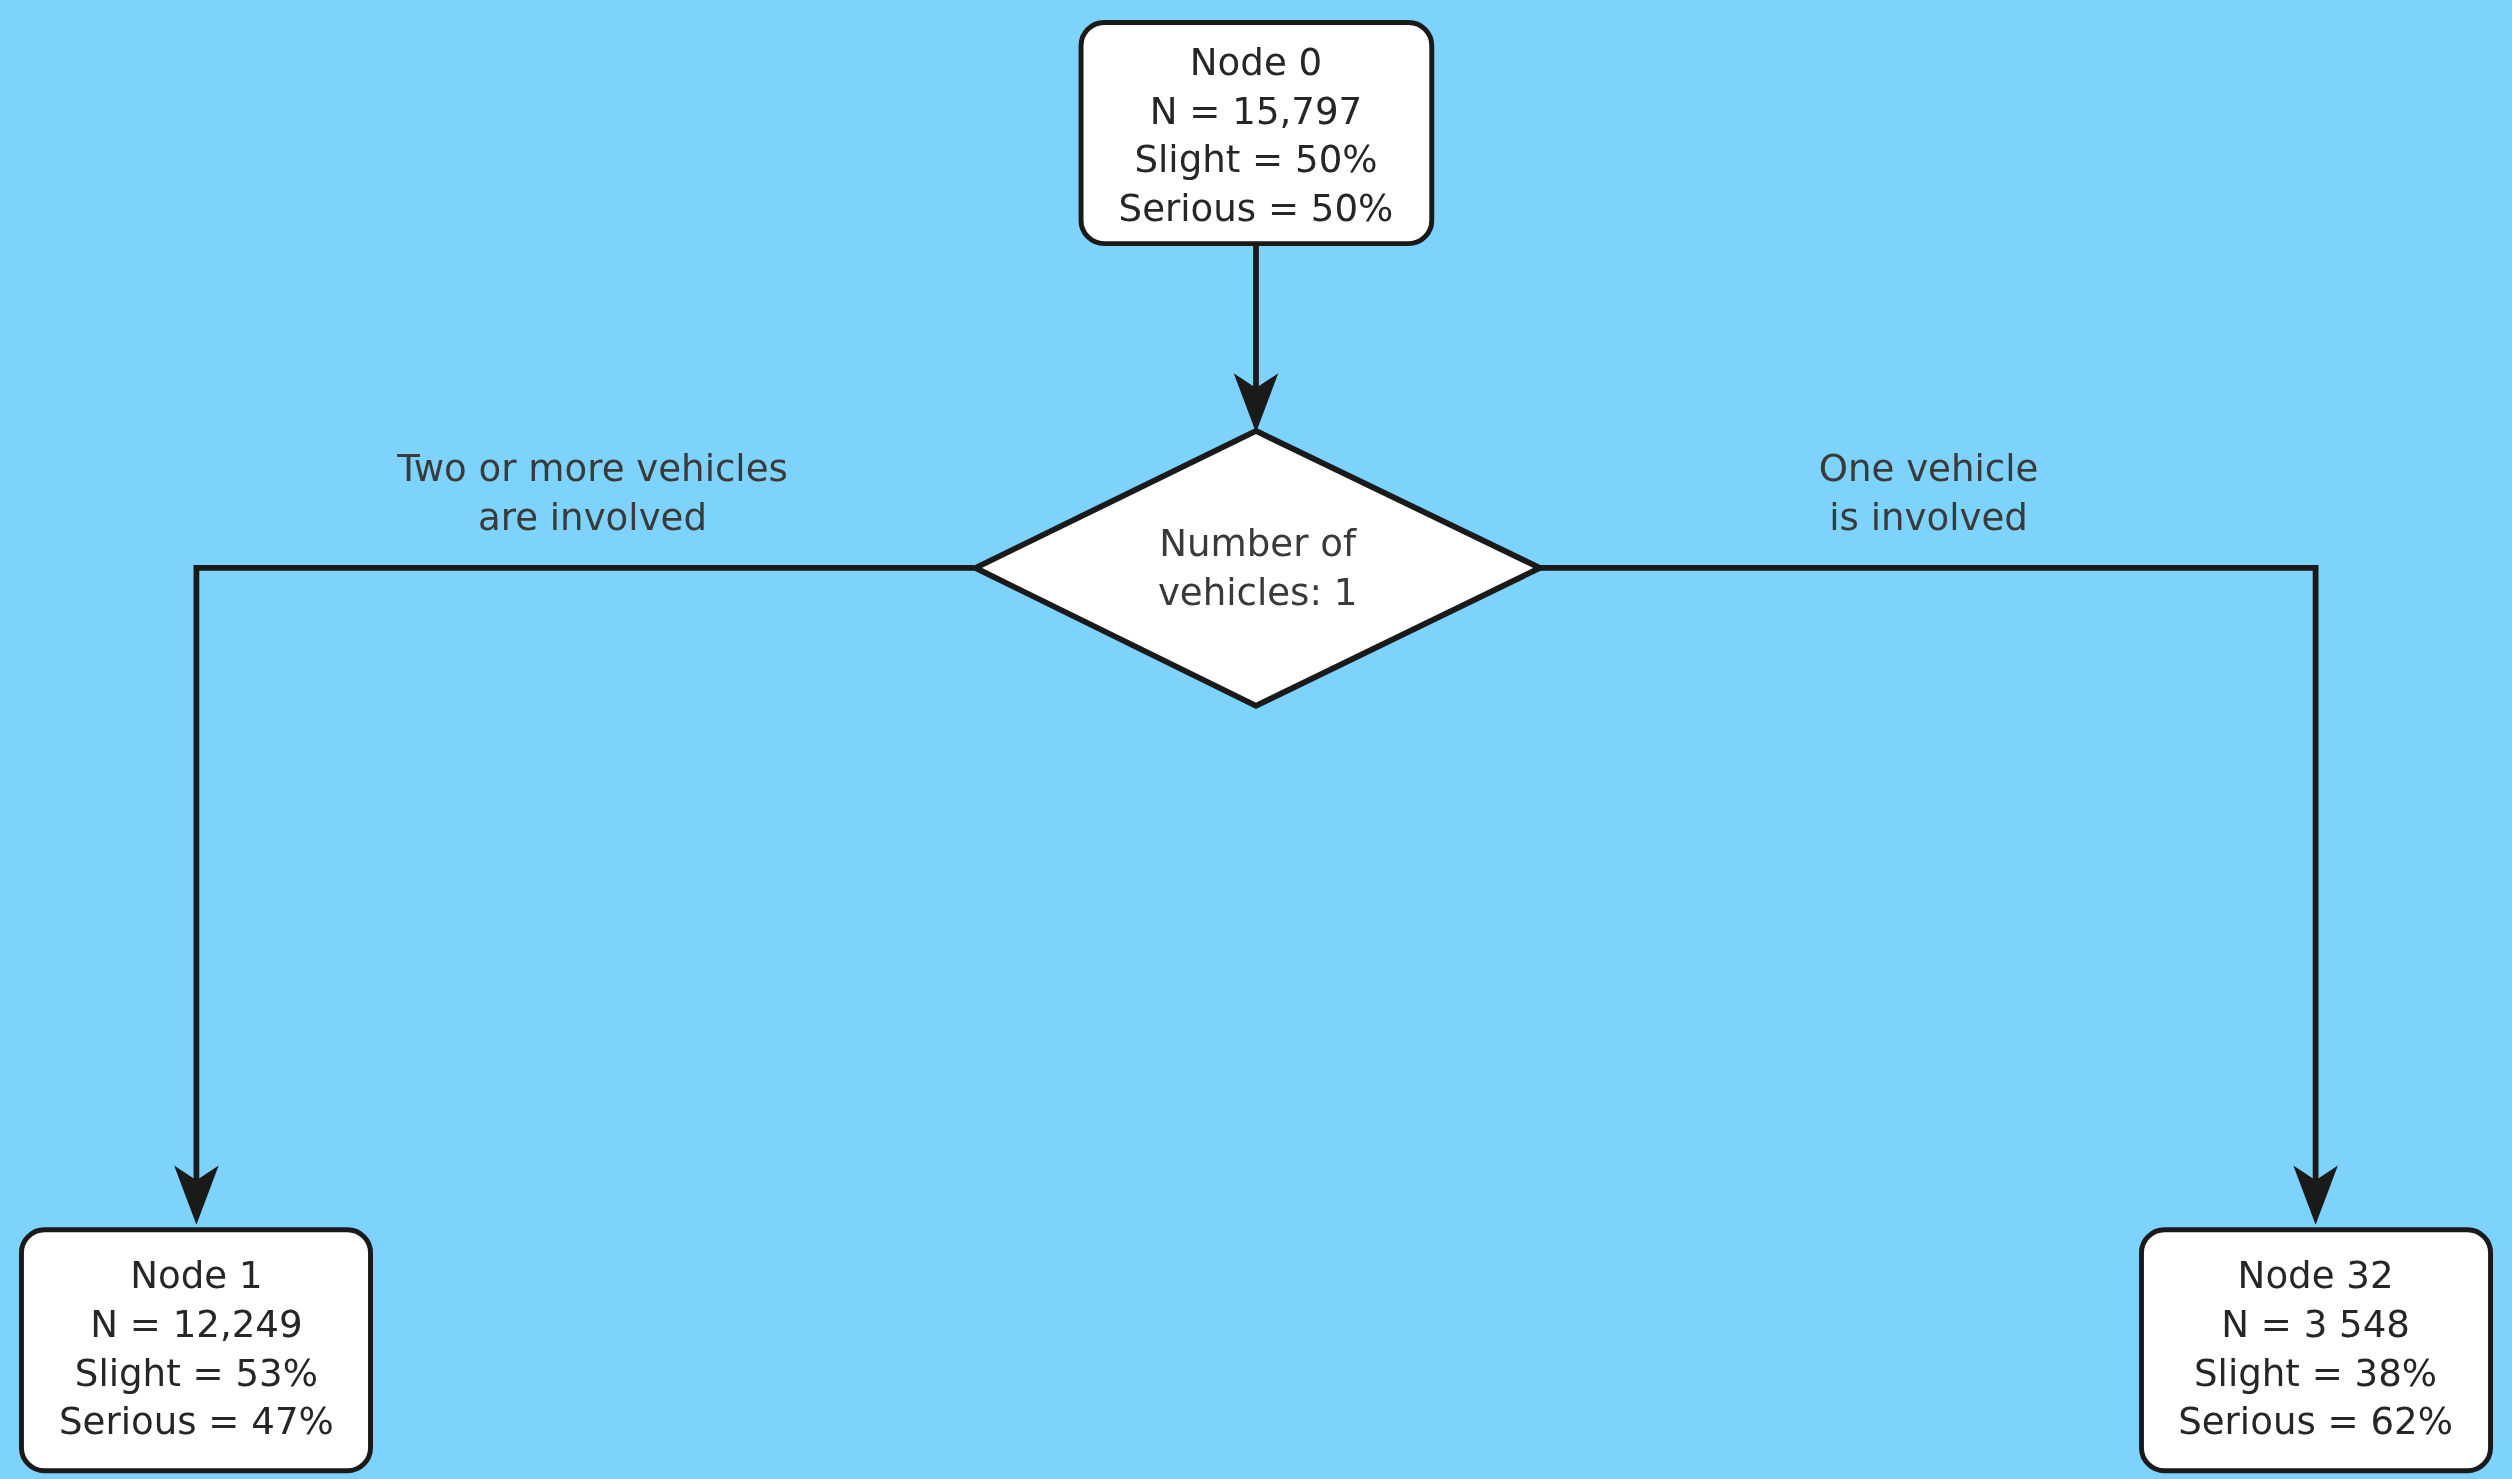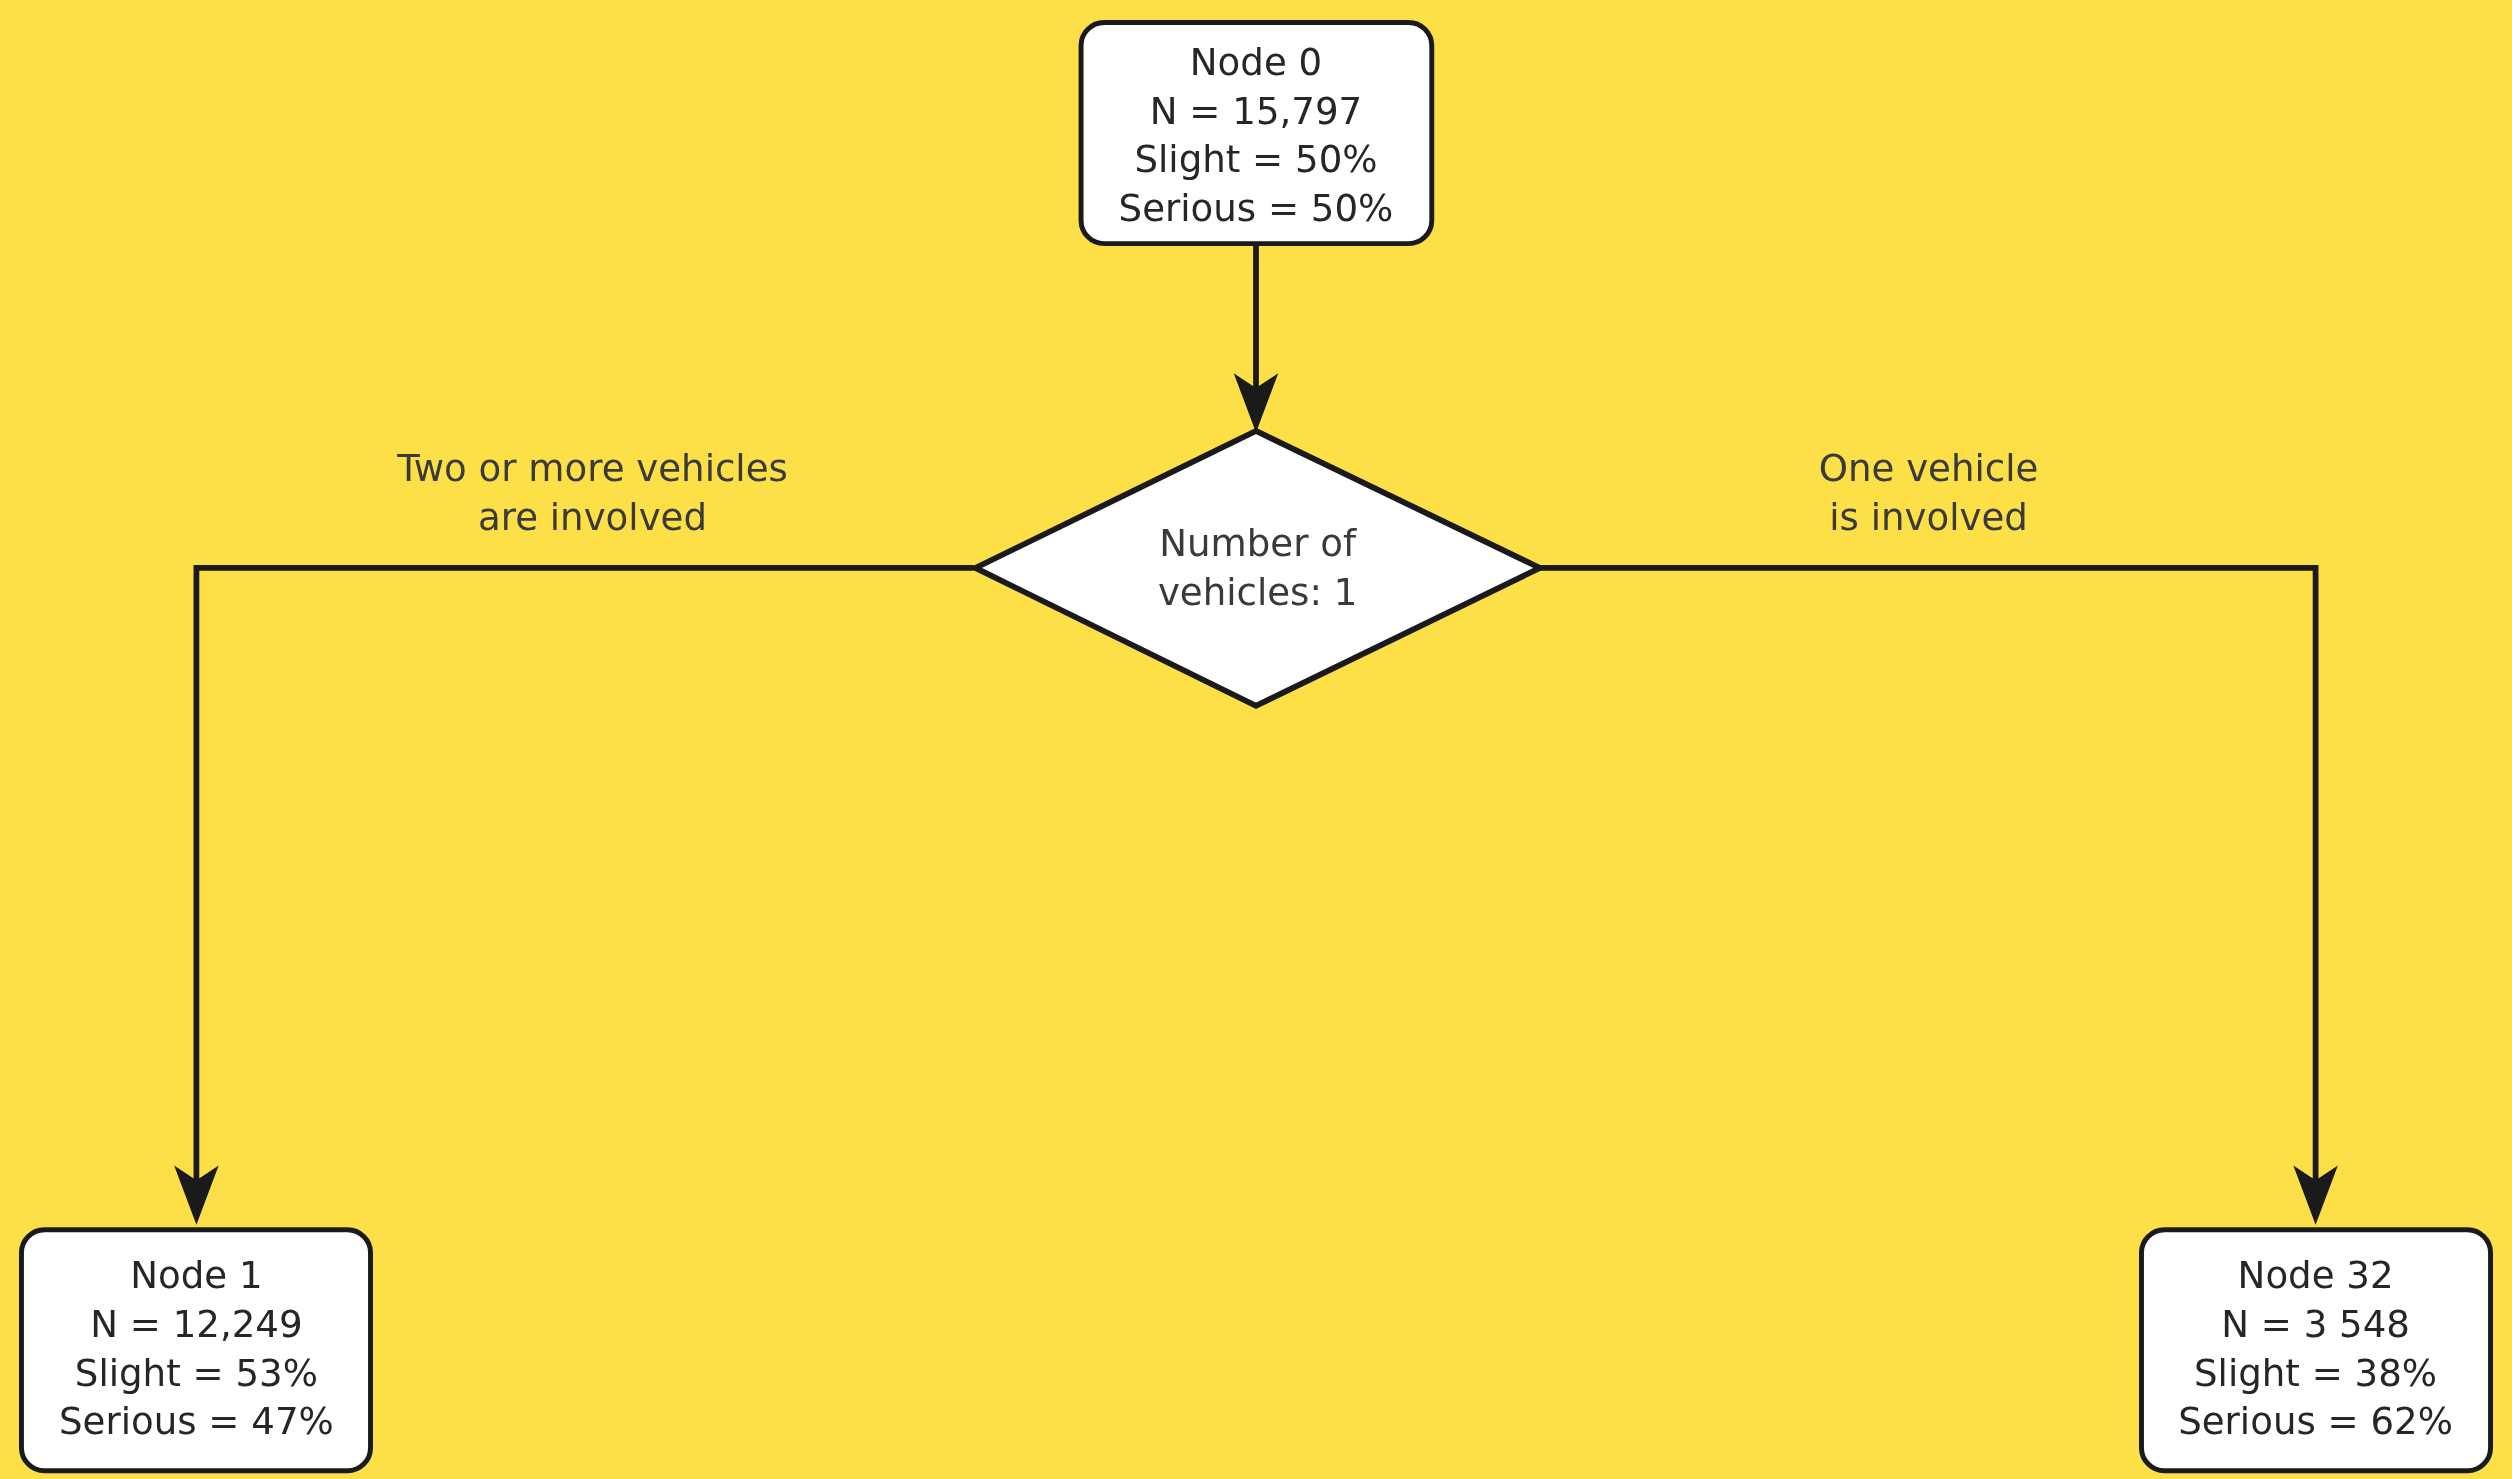--- a/index.html
+++ b/index.html
@@ -7,21 +7,21 @@
     padding: 0;
     background: #ffffff;
   }
   body {
     font-family: "DejaVu Sans", sans-serif;
   }
   #flowchart-root {
     position: relative;
     width: 2512px;
     height: 1480px;
-    background: #fde047;
+    background: #7dd3fc;
     overflow: hidden;
   }
   svg.chart-canvas {
     position: absolute;
     left: 0;
     top: 0;
     width: 2512px;
     height: 1480px;
     display: block;
   }

